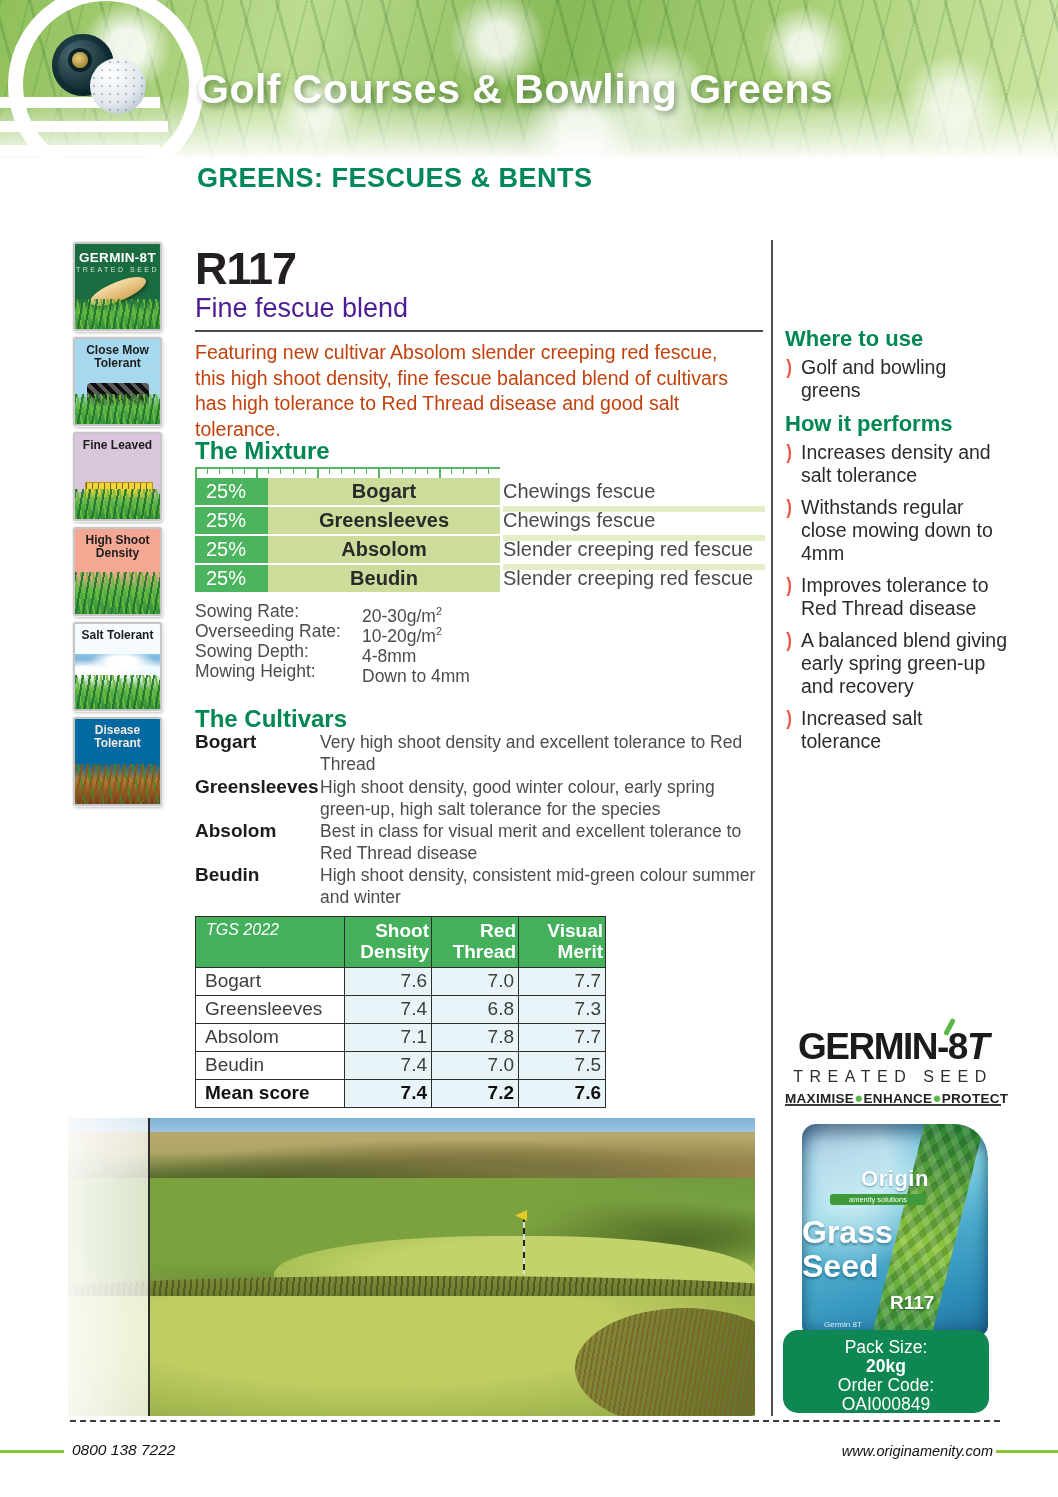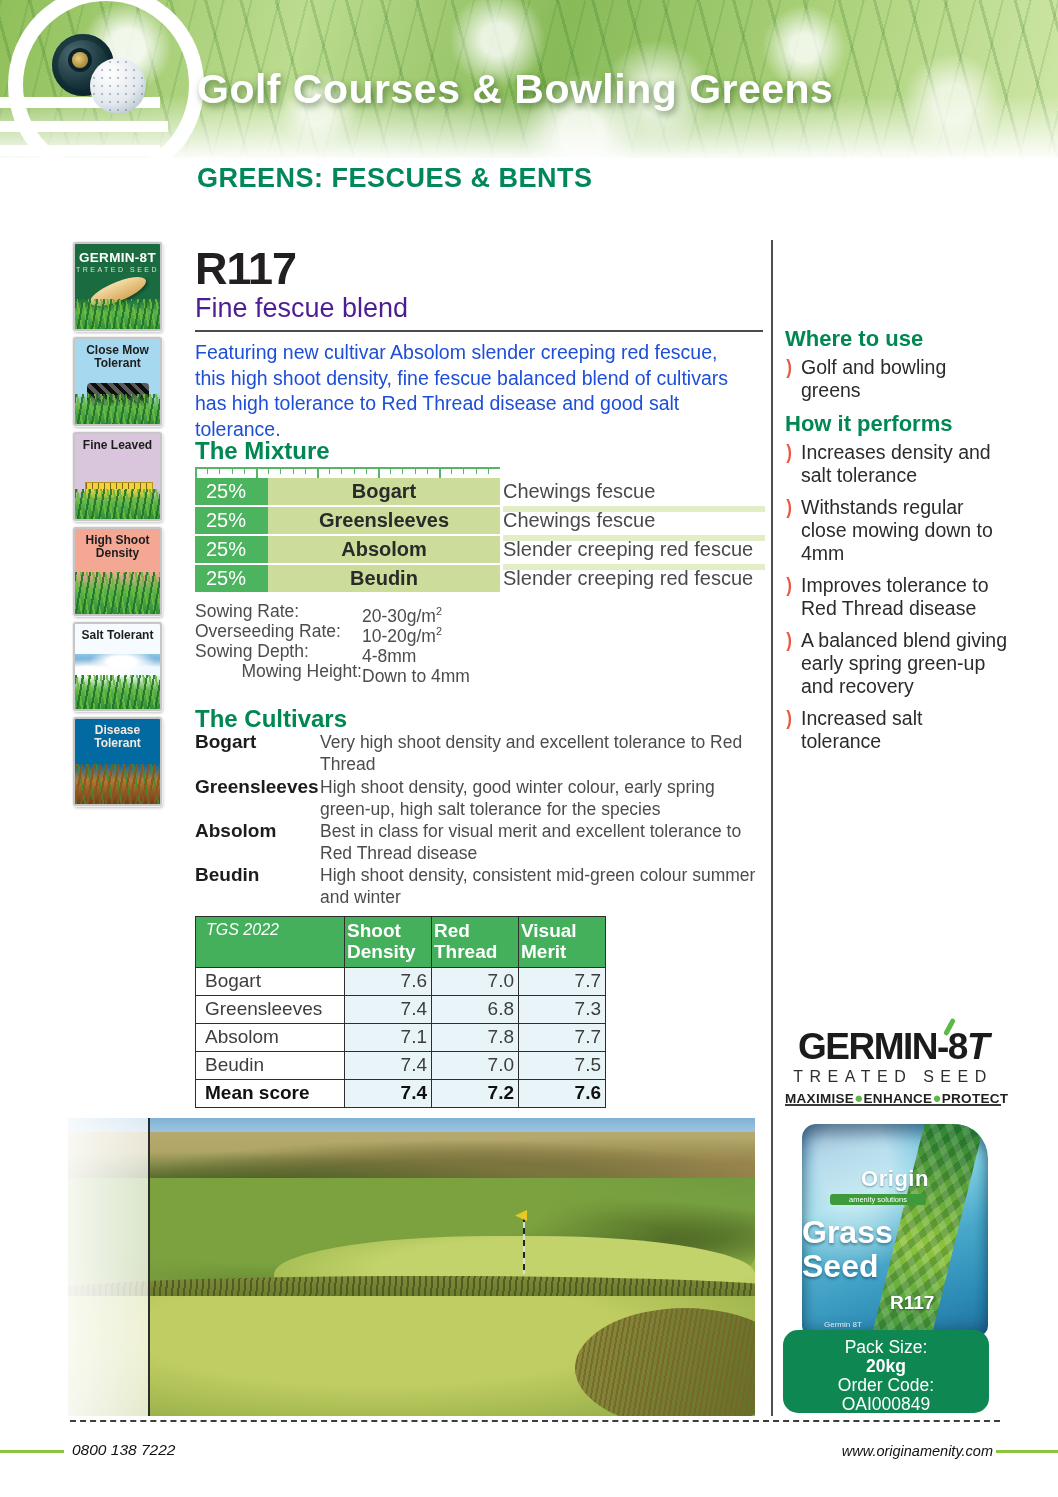--- a/index.html
+++ b/index.html
@@ -74,21 +74,21 @@
         radial-gradient(ellipse at 55% 30%, #ffffff 0 22%, rgba(255,255,255,0) 50%),
         radial-gradient(ellipse at 85% 75%, #eef8ff 0 25%, rgba(255,255,255,0) 55%),
         linear-gradient(#8ec4e4,#2d7ab8);}
   .tile-disease{background:#0369a1;}
   .tile-disease .tile-label{color:#f2e9df;}
 
   
   .r117{left:195px;top:243px;font-size:45px;font-weight:bold;color:#231f20;letter-spacing:-1px;}
   .blend-name{left:195px;top:293px;font-size:27px;color:#4c1d95;}
   .title-rule{left:195px;top:330px;width:568px;height:2px;background:#4c4c4c;}
-  .intro{left:195px;top:340px;width:556px;font-size:19.5px;line-height:1.32;color:#1d4ed8;}
+  .intro{left:195px;top:340px;width:556px;font-size:19.5px;line-height:1.32;color:#c2410c;}
   .sec-head{font-size:24px;font-weight:bold;color:#008752;}
   .mix-head{left:195px;top:437px;}
   .mix-ruler{left:195px;top:467px;width:305px;height:10px;border-top:2px solid #58b566;
       background-image:
         repeating-linear-gradient(90deg,#58b566 0 1.5px, rgba(0,0,0,0) 1.5px 61px),
         repeating-linear-gradient(90deg,#58b566 0 1px, rgba(0,0,0,0) 1px 12.2px);
       background-size:100% 10px,100% 5px;background-repeat:no-repeat;}
   .mix-row{left:195px;height:27px;}
   .mix-pct{position:absolute;left:0;top:0;width:73px;height:27px;background:#4cb45f;color:#ffffff;
       font-size:20px;line-height:27px;padding-left:11px;box-sizing:border-box;}
@@ -102,21 +102,21 @@
   .cult-head{left:195px;top:705px;}
   .cult-name{left:195px;font-size:19px;font-weight:bold;color:#1c1c1c;}
   .cult-desc{left:320px;width:445px;font-size:17.5px;line-height:1.28;color:#4c4c4c;}
 
   
   .tgs{left:195px;top:916px;border-collapse:collapse;padding-left:12px;}
   .tgs td,.tgs th{border:1.5px solid #2d2d2d;}
   .tgs th{background:#45b05c;color:#ffffff;}
   .tgs .corner{width:138px;font-style:italic;font-weight:normal;font-size:16px;text-align:left;
       vertical-align:top;padding:4px 0 0 10px;}
-  .tgs .colh{width:82px;font-size:19px;line-height:1.1;text-align:left;padding:4px 2px;}
+  .tgs .colh{width:82px;font-size:19px;line-height:1.1;text-align:right;padding:4px 2px;}
   .tgs td{height:25px;font-size:19px;color:#3d3d3d;padding:1px 4px;}
   .tgs td.name{padding-left:9px;}
   .tgs td.val{background:#e9f4f9;text-align:right;}
   .tgs tr.mean td{font-weight:bold;color:#101010;}
 
   
   .photo{left:68px;top:1118px;width:687px;height:298px;overflow:hidden;background:#9ab84f;}
   .photo .sky{position:absolute;left:0;top:0;width:100%;height:42px;background:linear-gradient(#7fb2d6,#d9e8ef);}
   .photo .dunes{position:absolute;left:0;top:14px;width:100%;height:84px;
       background:
@@ -285,21 +285,21 @@
     <span><span>20-30g/m</span><sup>2</sup></span>
   </div>
   <div class="abs spec-row" style="top:621px;">
     <span class="spec-label">Overseeding Rate:</span>
     <span><span>10-20g/m</span><sup>2</sup></span>
   </div>
   <div class="abs spec-row" style="top:641px;">
     <span class="spec-label">Sowing Depth:</span>
     <span><span>4-8mm</span><sup></sup></span>
   </div>
-  <div class="abs spec-row" style="top:661px;text-align:right;">
+  <div class="abs spec-row" style="top:661px;">
     <span class="spec-label">Mowing Height:</span>
     <span><span>Down to 4mm</span><sup></sup></span>
   </div>
 
   <div class="abs sec-head cult-head">The Cultivars</div>
   <div class="abs cult-name" style="top:731px;">Bogart</div>
   <div class="abs cult-desc" style="top:731px;">Very high shoot density and excellent tolerance to Red Thread</div>
   <div class="abs cult-name" style="top:776px;">Greensleeves</div>
   <div class="abs cult-desc" style="top:776px;">High shoot density, good winter colour, early spring green-up, high salt tolerance for the species</div>
   <div class="abs cult-name" style="top:820px;">Absolom</div>

